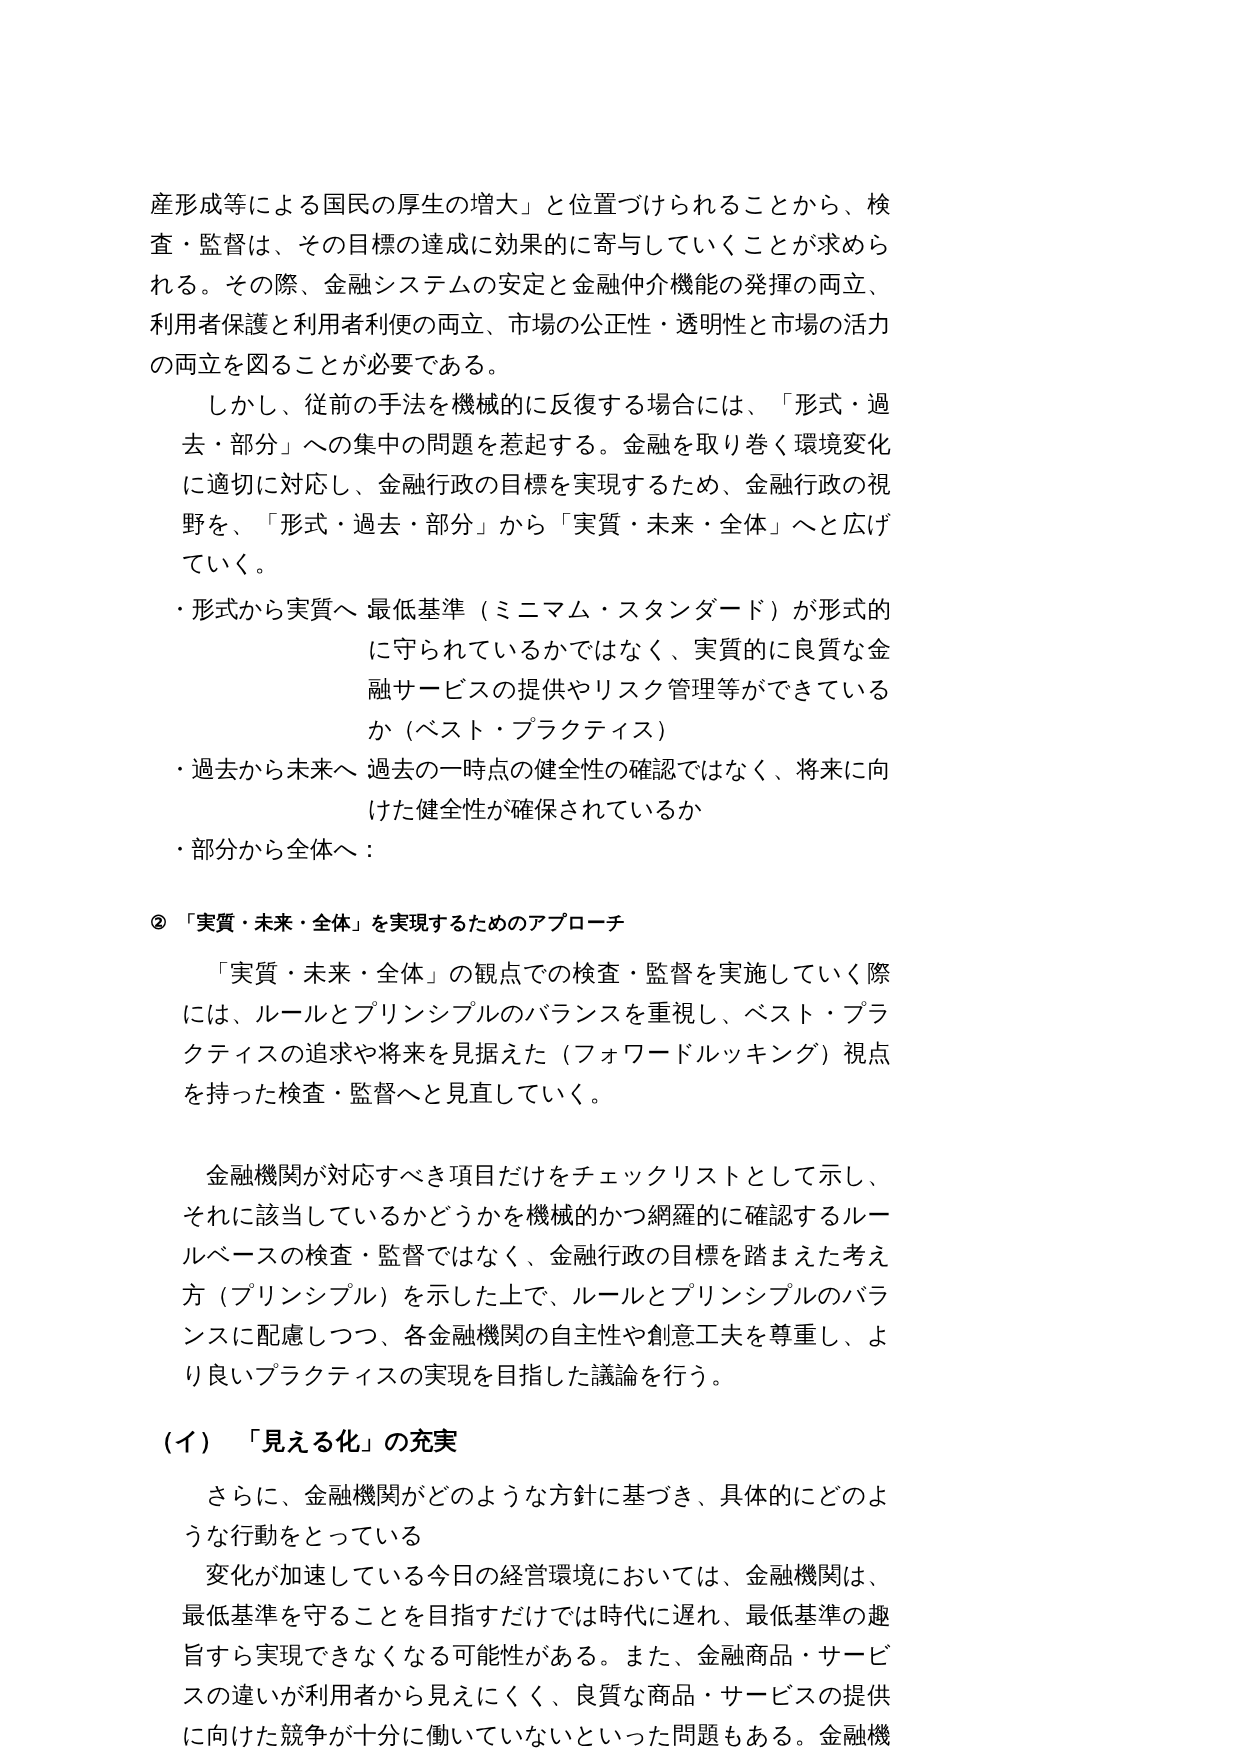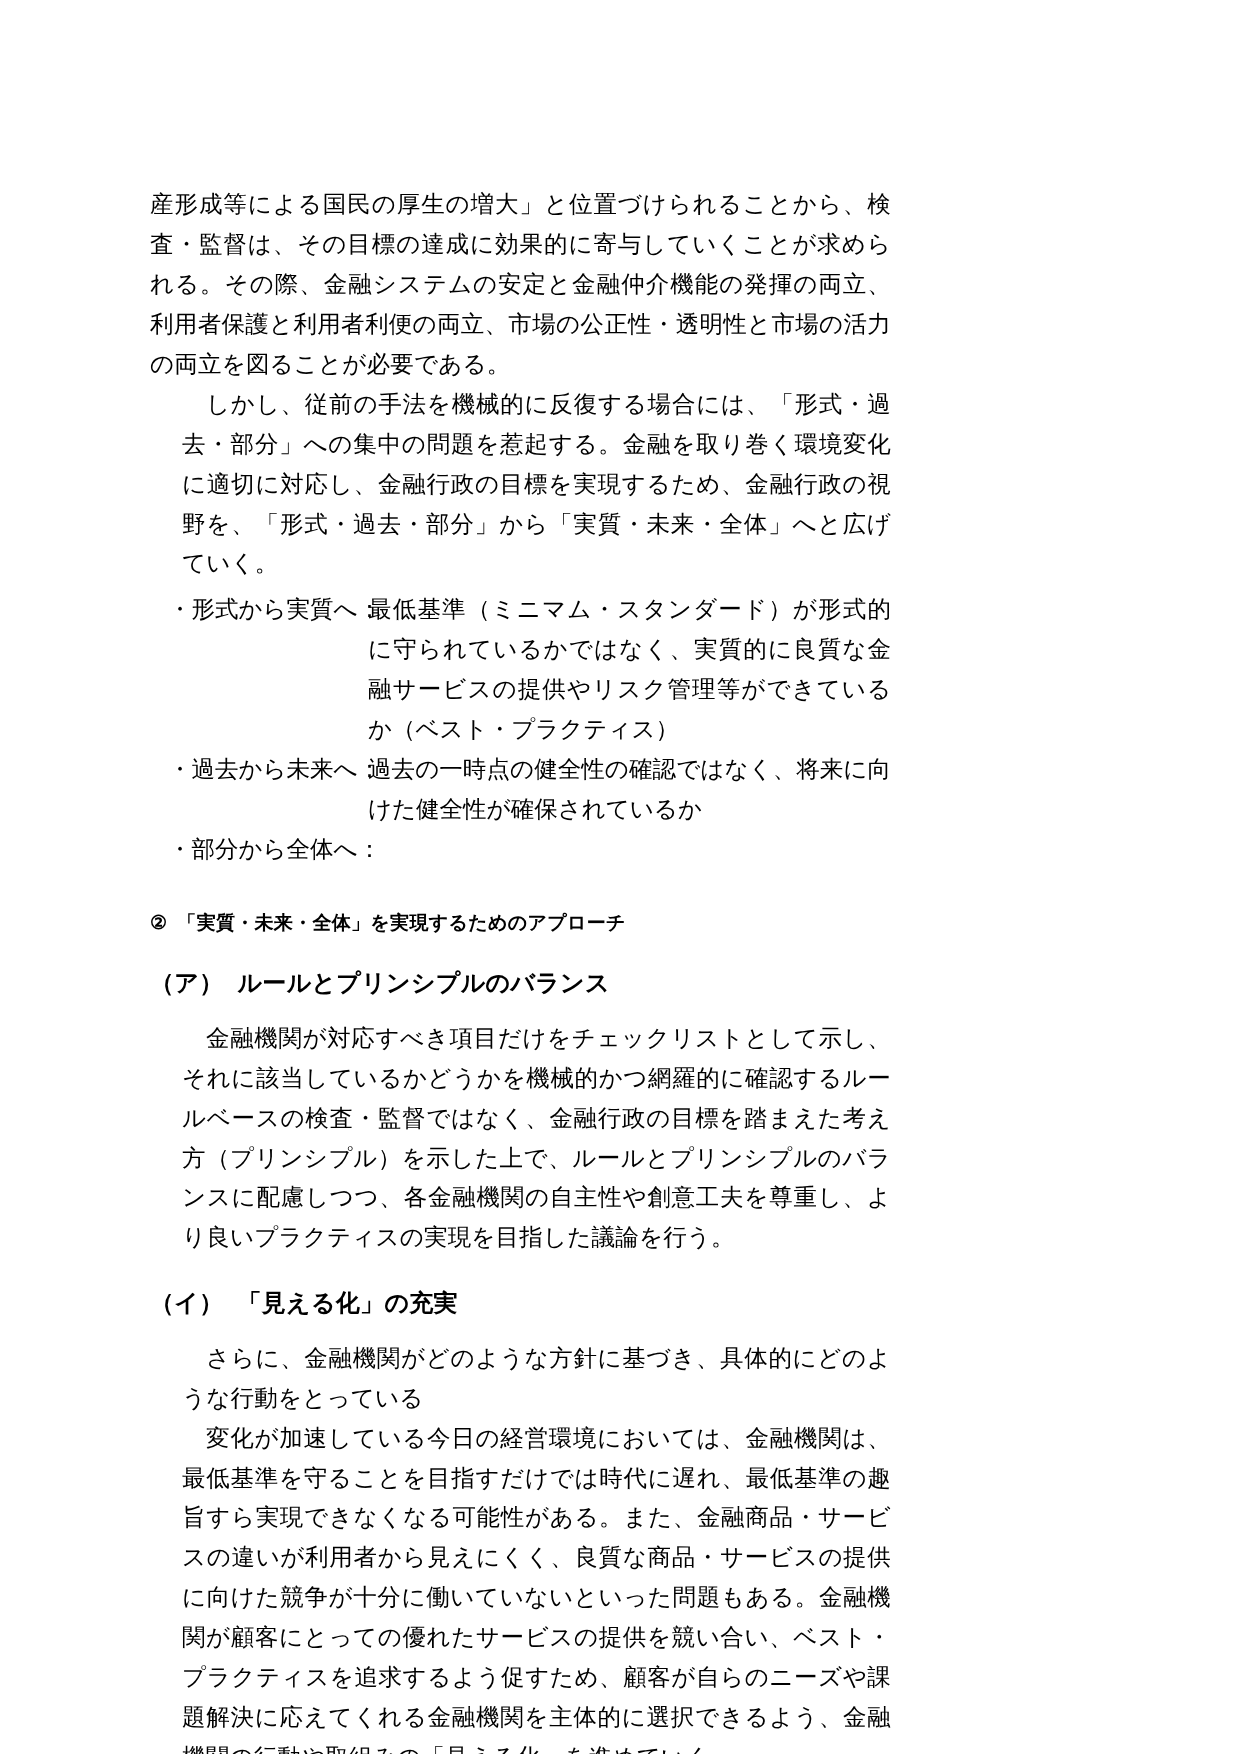--- a/index.html
+++ b/index.html
@@ -118,26 +118,26 @@
     </div>
 
   </div>
 
   <div class="spacer-lg"></div>
 
   <h2 class="heading">
     <span class="circled">②</span><span>「実質・未来・全体」を実現するためのアプローチ</span>
   </h2>
 
+  <div class="body-block">
+    <p class="para indent">「実質・未来・全体」の観点での検査・監督を実施していく際には、ルールとプリンシプルのバランスを重視し、ベスト・プラクティスの追求や将来を見据えた（フォワードルッキング）視点を持った検査・監督へと見直していく。</p>
+  </div>
 
   <div class="spacer-md"></div>
 
-  <h3 class="heading-sub">
-    <span class="marker">（ア）</span><span>ルールとプリンシプルのバランス</span>
-  </h3>
 
   <div class="body-block">
     <p class="para indent">金融機関が対応すべき項目だけをチェックリストとして示し、それに該当しているかどうかを機械的かつ網羅的に確認するルールベースの検査・監督ではなく、金融行政の目標を踏まえた考え方（プリンシプル）を示した上で、ルールとプリンシプルのバランスに配慮しつつ、各金融機関の自主性や創意工夫を尊重し、より良いプラクティスの実現を目指した議論を行う。</p>
   </div>
 
   <div class="spacer-md"></div>
 
   <h3 class="heading-sub">
     <span class="marker">（イ）</span><span>「見える化」の充実</span>
   </h3>

